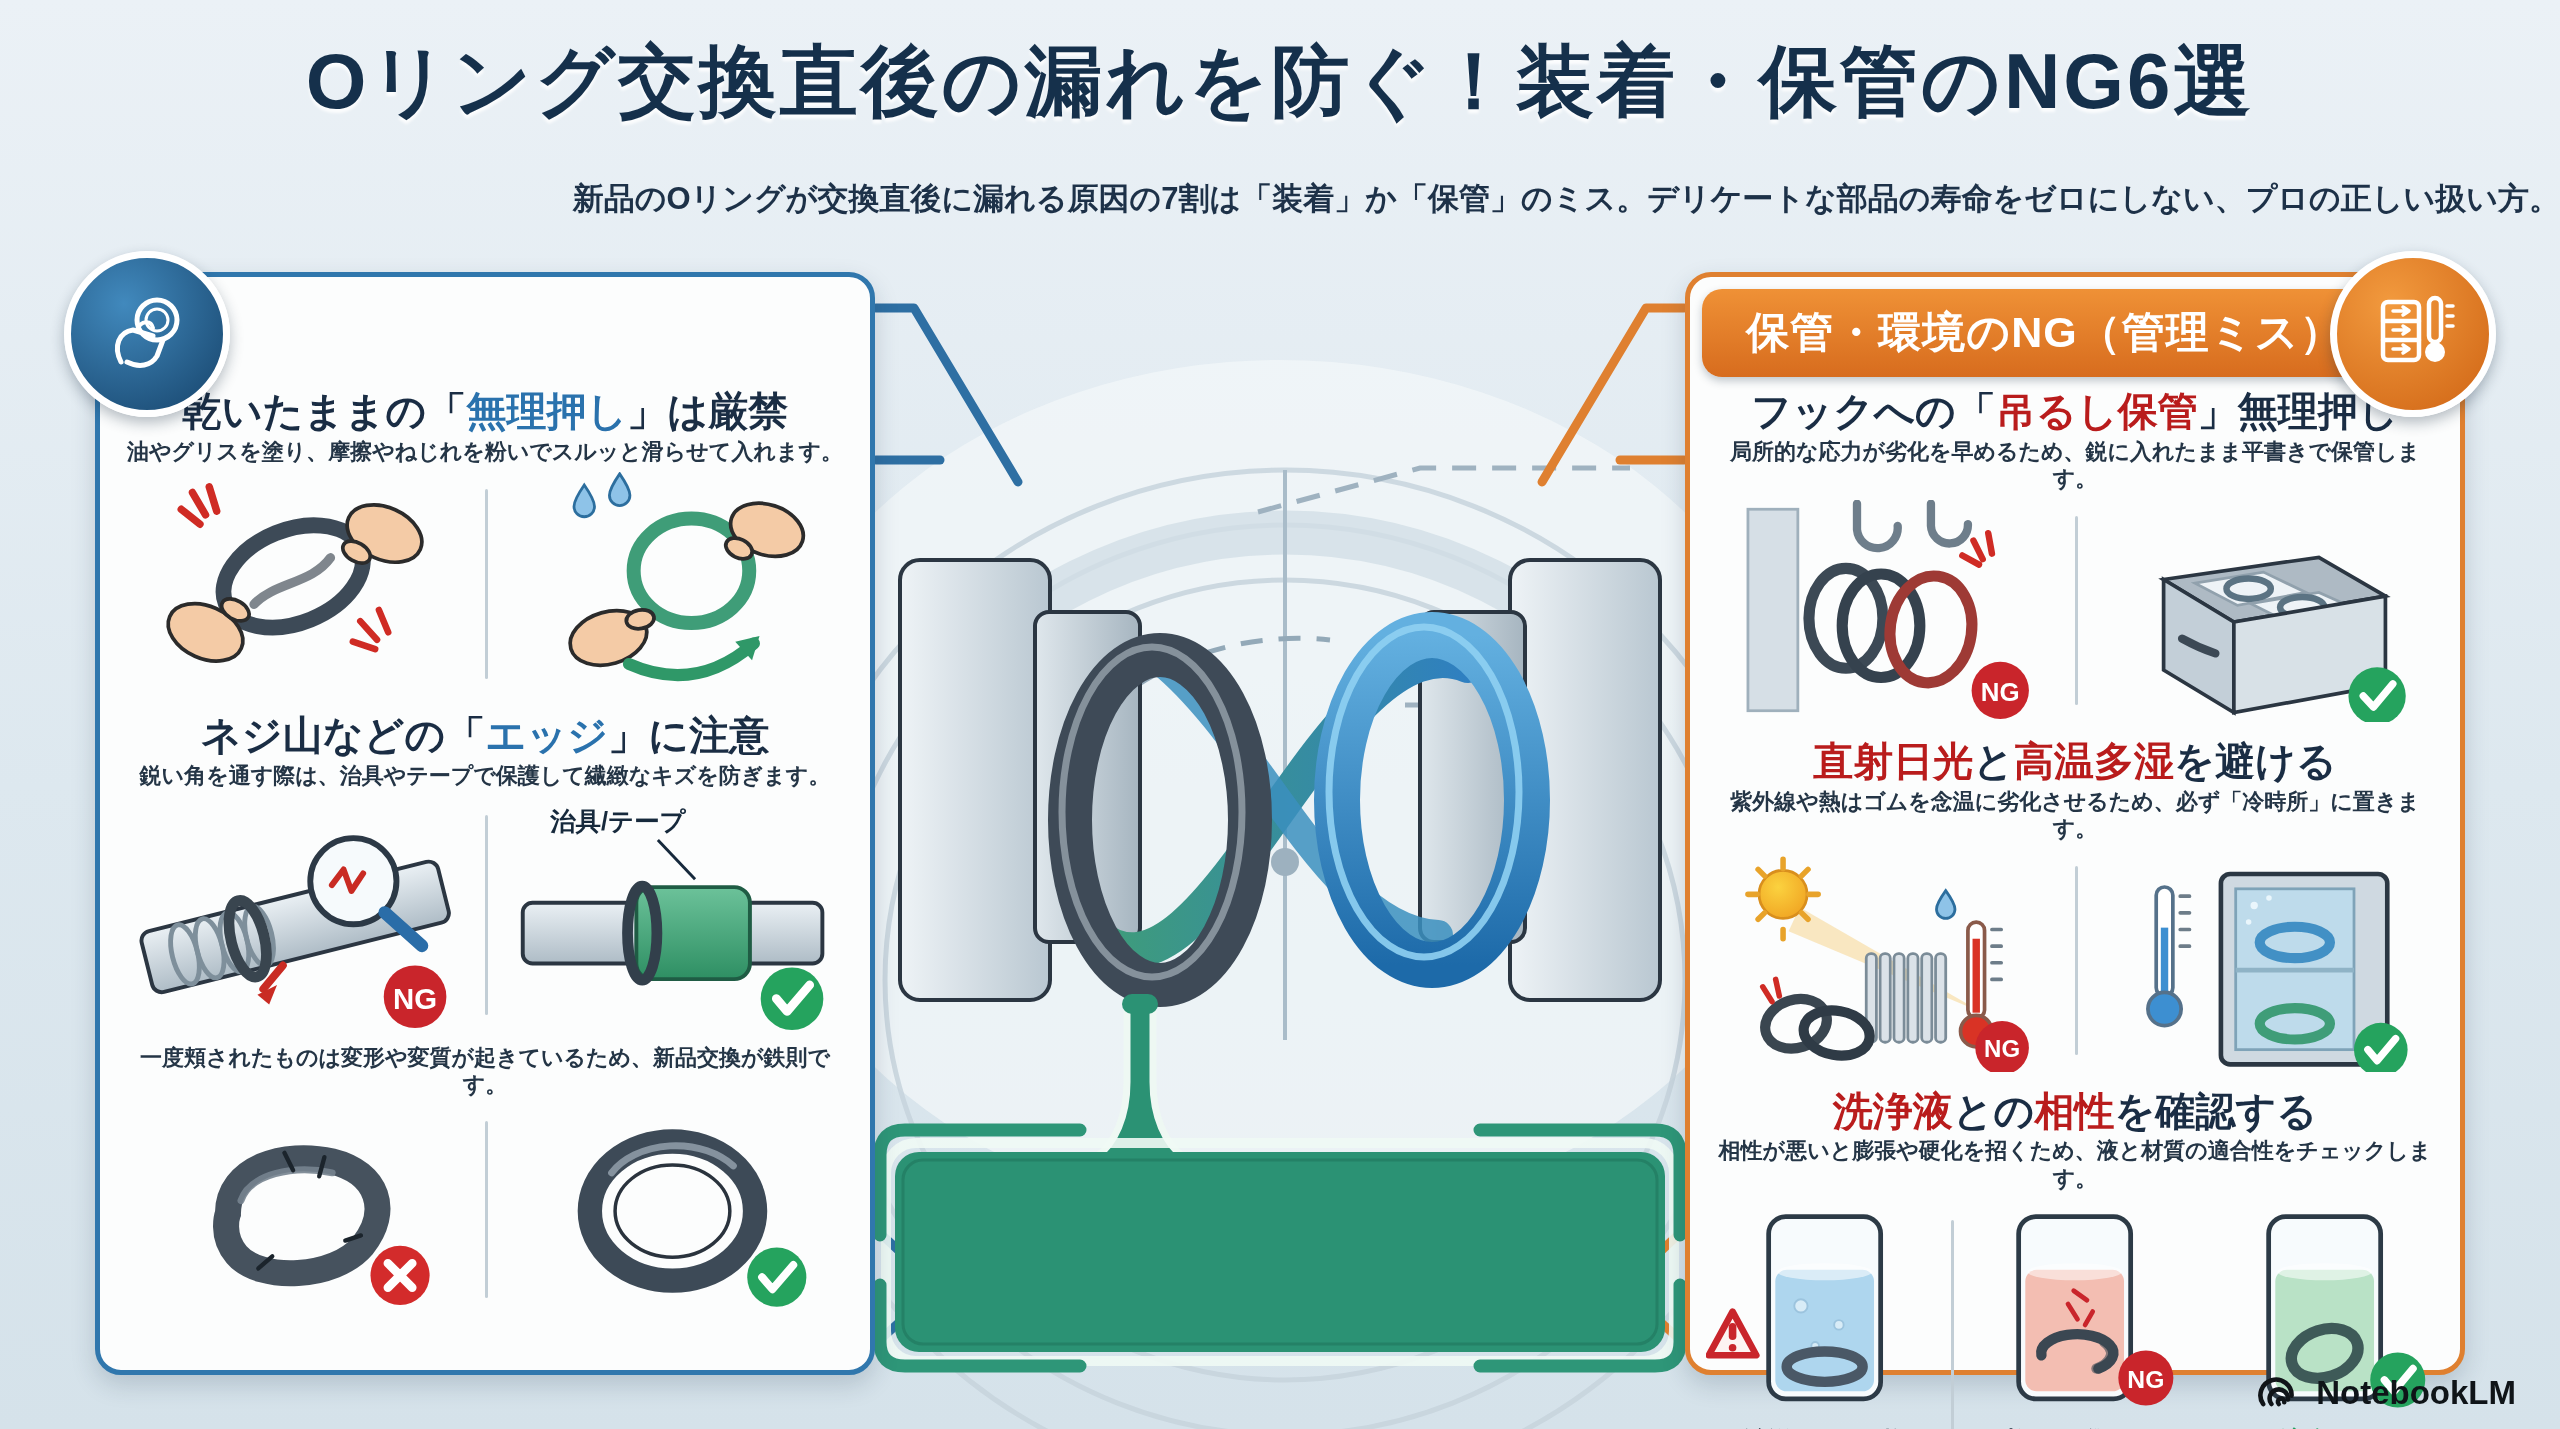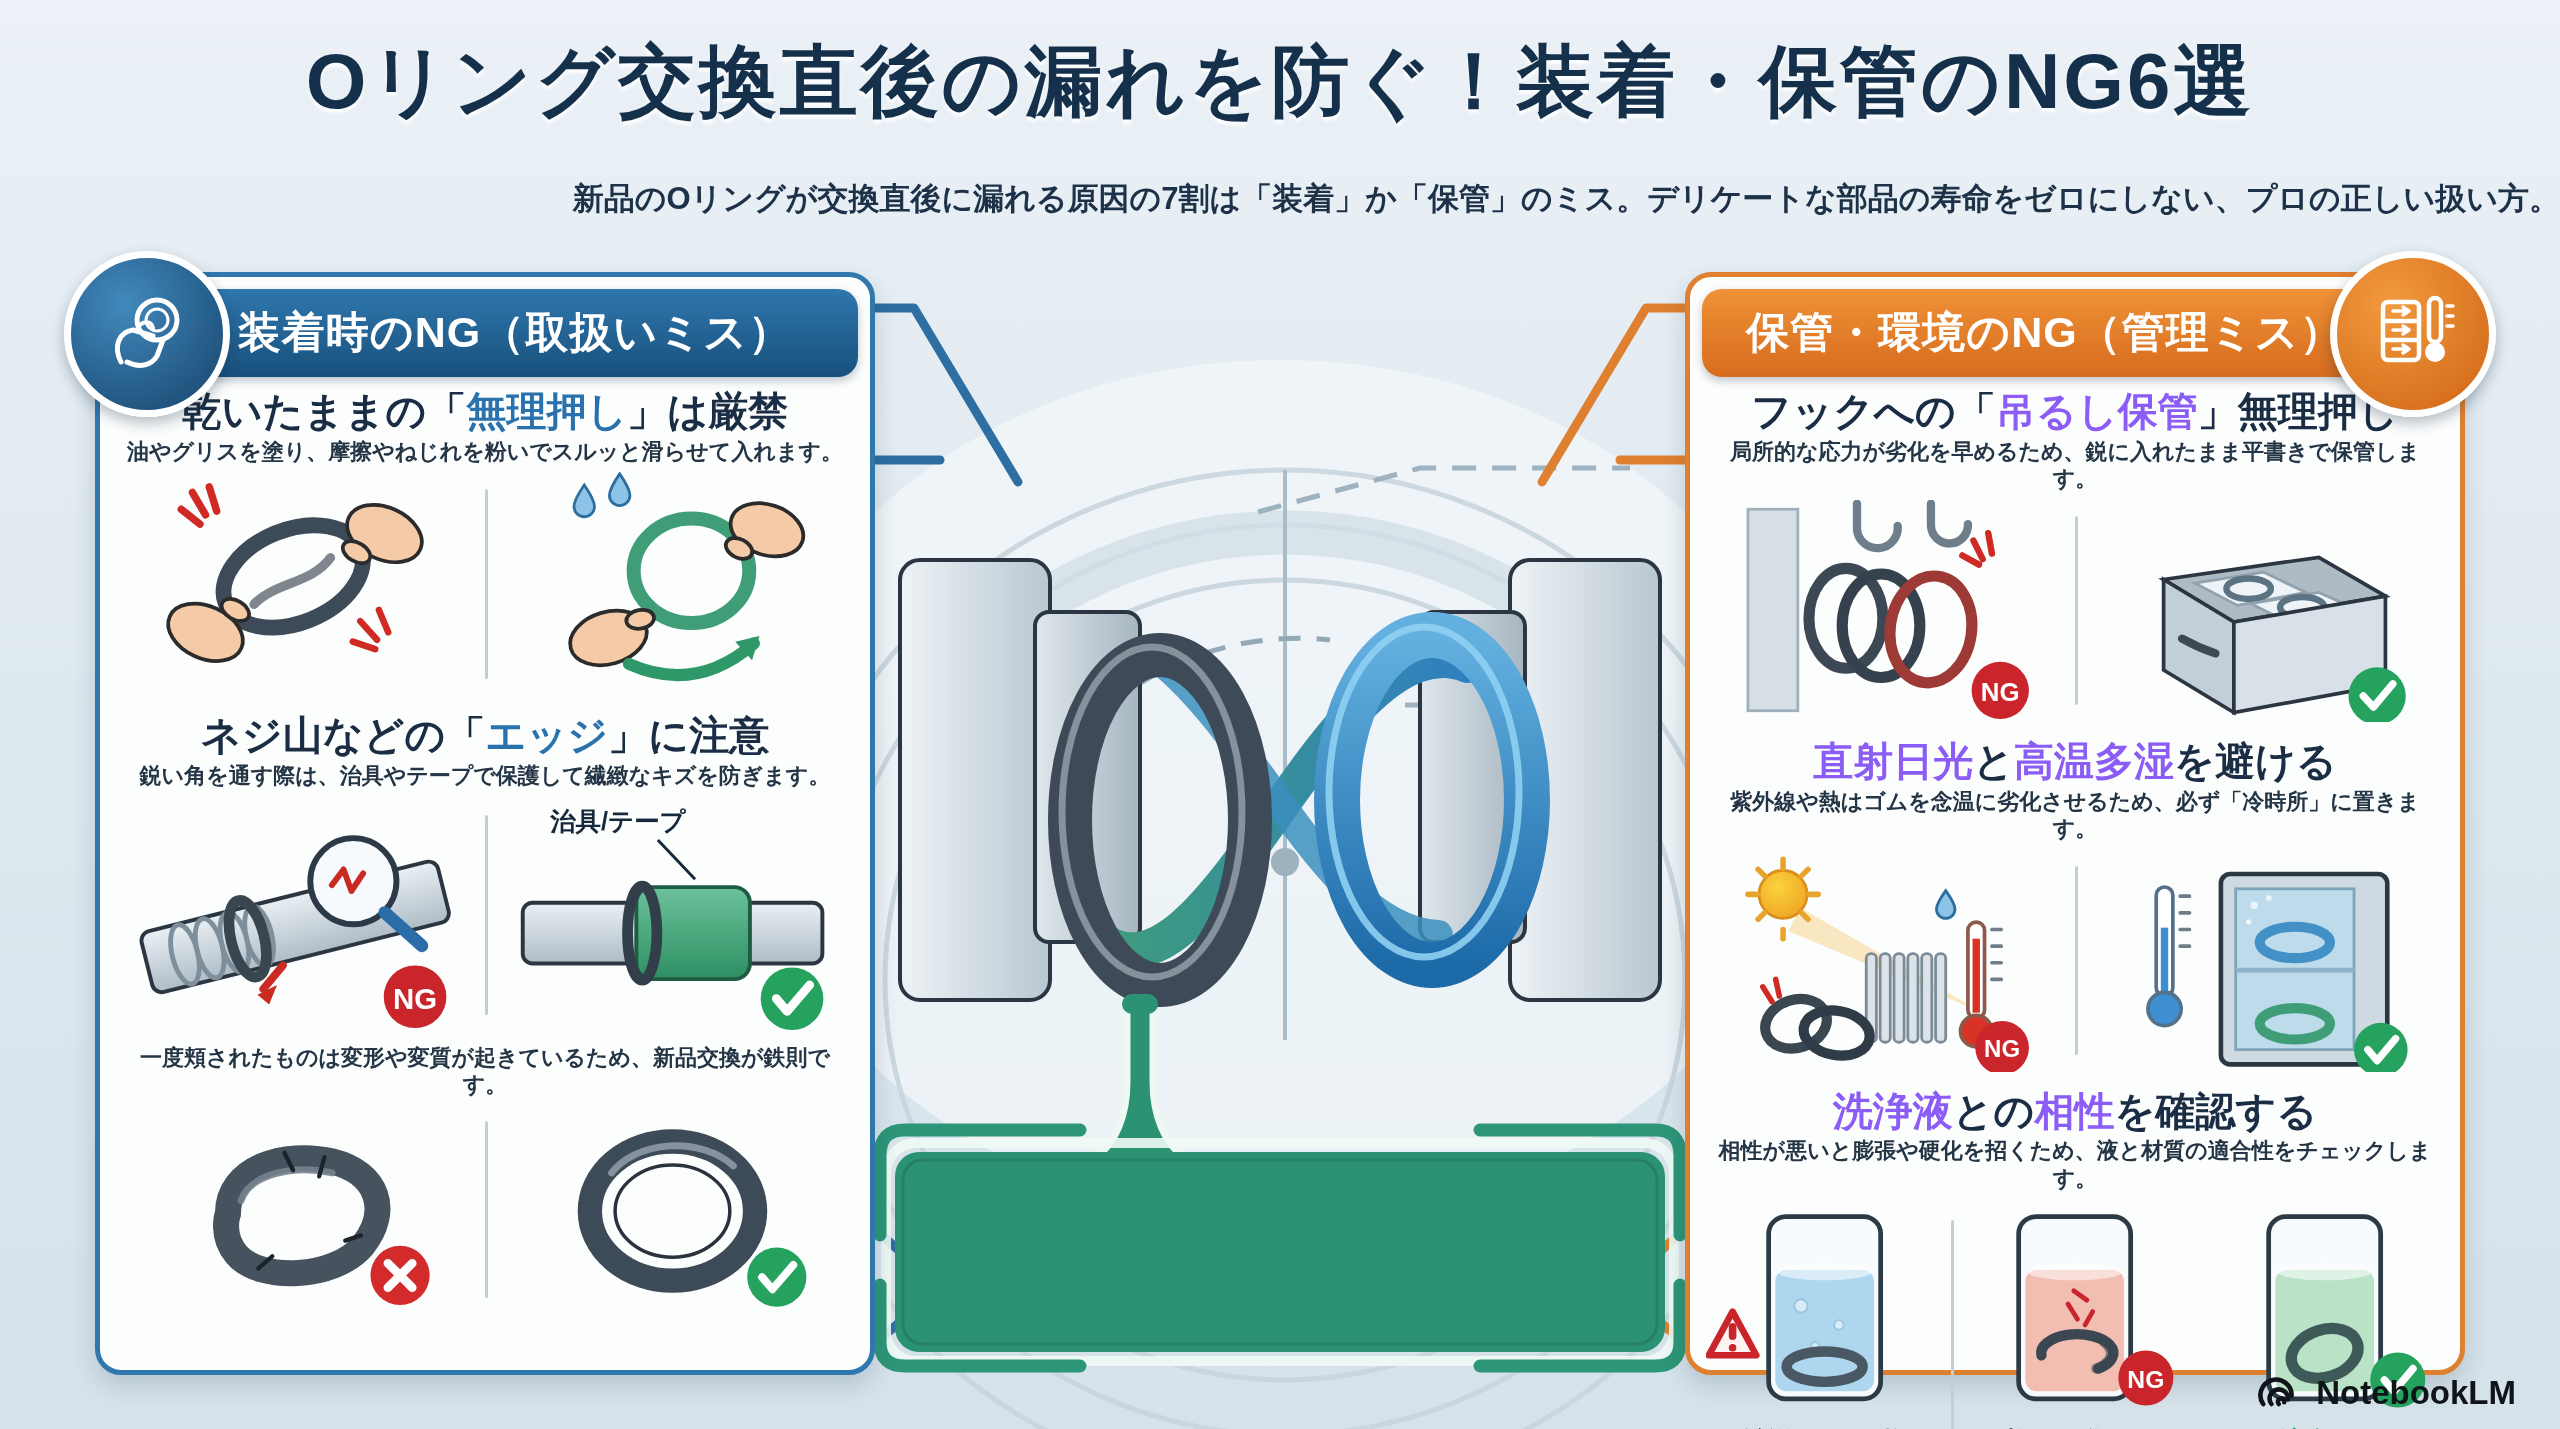--- a/index.html
+++ b/index.html
@@ -22,21 +22,21 @@
   .head-blue{left:72px;right:12px;border-radius:20px;background:linear-gradient(180deg,#2f77ae,#18507c);}
   .head-orange{left:12px;right:72px;border-radius:20px;background:linear-gradient(180deg,#ef9136,#d76c1e);}
   .badge{position:absolute;width:152px;height:152px;border-radius:50%;border:7px solid #fff;
          display:flex;align-items:center;justify-content:center;z-index:3;
          box-shadow:0 6px 14px rgba(20,40,60,.3);}
   .badge-left{top:-26px;left:-36px;background:radial-gradient(circle at 35% 30%,#4189bd,#16436a);}
   .badge-right{top:-26px;right:-36px;background:radial-gradient(circle at 35% 30%,#f29a3e,#cf6414);}
   .panel-body{position:absolute;top:102px;left:10px;right:10px;bottom:8px;display:flex;flex-direction:column;}
   .sec{text-align:center;}
   .sec-title{margin:10px 0 0;font-size:40px;font-weight:800;color:#1a2d44;line-height:1.12;}
-  .hl-b{color:#2a72ad}.hl-o{color:#8b5cf6}
+  .hl-b{color:#2a72ad}.hl-o{color:#b91c1c}
   .sec-sub{margin:4px 12px 0;font-size:22px;font-weight:bold;color:#243546;line-height:1.25;}
   .art-row{position:relative;display:flex;align-items:center;justify-content:space-around;}
   .h238{height:238px}.h250{height:250px}.h222{height:222px}.h236{height:236px}.h278{height:278px}
   .v-div{position:absolute;left:50%;top:10%;height:80%;width:3px;background:#c2ced6;border-radius:2px;}
   .v-div.third{left:33.5%;}
   .art-cell{flex:1;height:100%;display:flex;align-items:center;justify-content:center;}
   .art-cell svg{height:94%;}
   .beaker-col{flex:1;height:100%;display:flex;flex-direction:column;align-items:center;}
   .beaker-col svg{height:84%;}
   .beaker-label{font-size:26px;font-weight:800;color:#1d2d3d;margin-top:-2px;white-space:nowrap;}
@@ -145,21 +145,20 @@
   <section class="panel left">
     <div class="badge badge-left">
       <svg width="100" height="100" viewBox="0 0 100 100" fill="none" stroke="#fff" stroke-linecap="round" stroke-linejoin="round">
         <circle cx="60" cy="36" r="20" stroke-width="5"></circle>
         <circle cx="60" cy="36" r="11" stroke-width="3"></circle>
         <path d="M24,78 C16,62 22,48 36,46 L56,52" stroke-width="5"></path>
         <path d="M30,78 C42,84 54,82 60,72 L66,56" stroke-width="5"></path>
         <path d="M40,46 C44,36 54,36 56,44" stroke-width="4"></path>
       </svg>
     </div>
-    <div class="panel-head head-blue">装着時のNG（取扱いミス）</div>
 
     <div class="panel-body">
 
       <div class="sec">
         <h2 class="sec-title"><span>乾いたままの「</span><span class="hl-b">無理押し</span><span>」は厳禁</span></h2>
         <p class="sec-sub">油やグリスを塗り、摩擦やねじれを粉いでスルッと滑らせて入れます。</p>
         <div class="art-row h238">
           <div class="art-cell">
             <svg viewBox="0 0 330 240">
               <g stroke="#cf2b24" stroke-width="8" fill="none" stroke-linecap="round">

